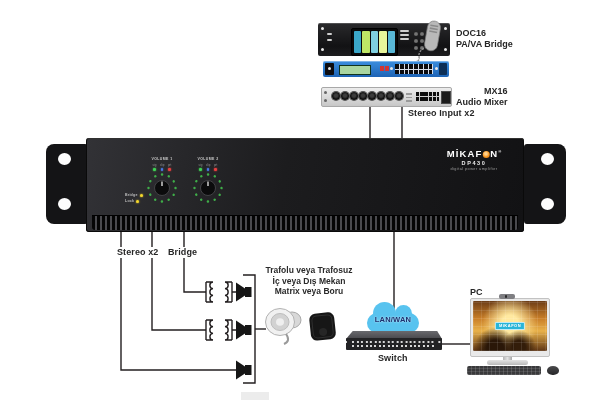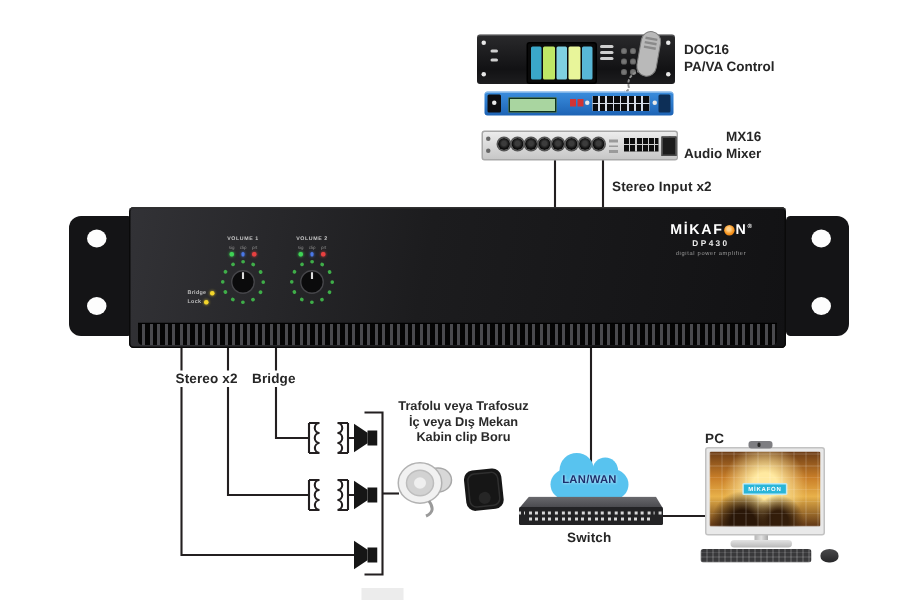--- a/index.html
+++ b/index.html
@@ -216,21 +216,21 @@
   </div>
   <svg class="handset" width="34" height="42" viewBox="0 0 34 42">
     <path d="M14,28 q-9,3 -8,10 q1,4 -3,4" stroke="#8f8f8f" stroke-width="1.3" fill="none" stroke-dasharray="2.2 1.1"></path>
     <rect x="13" y="2" width="13" height="30" rx="6.5" transform="rotate(10 20 17)" fill="#b9b9b9" stroke="#7d7d7d" stroke-width=".7"></rect>
     <rect x="15.5" y="6" width="8" height="1.6" transform="rotate(10 20 17)" fill="#8a8a8a"></rect>
     <rect x="15.5" y="9" width="8" height="1.6" transform="rotate(10 20 17)" fill="#8a8a8a"></rect>
     <rect x="15.5" y="12" width="8" height="1.6" transform="rotate(10 20 17)" fill="#8a8a8a"></rect>
   </svg>
   <div class="dev-label" style="left:456px;top:28px;">
     <div>DOC16</div>
-    <div>PA/VA Control</div>
+    <div>PA/VA Bridge</div>
   </div>
 
   <div class="rack sw1316">
     <div class="sw-endblk">
         <i class="scr" style="left:3px;top:4px;"></i>
       </div>
     <div class="sw-lcd"></div>
     <i class="sw-red" style="left:57px;"></i>
     <i class="sw-red" style="left:62px;"></i>
     <i class="scr" style="left:67px;top:6px;"></i>
@@ -256,21 +256,21 @@
     <i class="mx-dash" style="top:8.5px;"></i>
     <i class="mx-dash" style="top:12px;"></i>
     <div class="mx-conn"></div>
     <div class="mx-rblk"></div>
   </div>
   <div class="dev-label" style="left:456px;top:86px;text-align:right;">
     <div>MX16</div>
     <div>Audio Mixer</div>
   </div>
 
-  <div class="lbl" style="left:408px;top:119px;">Stereo Input x2</div>
+  <div class="lbl" style="left:408px;top:108px;">Stereo Input x2</div>
   <div class="lbl bgw" style="left:115px;top:247px;">Stereo x2</div>
   <div class="lbl bgw" style="left:166px;top:247px;">Bridge</div>
 
   <div class="amp-ear left">
     <i class="ear-hole" style="top:9px;"></i>
     <i class="ear-hole" style="top:54px;"></i>
   </div>
   <div class="amp-ear right">
     <i class="ear-hole" style="top:9px;"></i>
     <i class="ear-hole" style="top:54px;"></i>
@@ -326,21 +326,21 @@
       <div class="brand"><span>MİKAF</span><span class="logo-o"></span><span>N</span><sup>®</sup></div>
       <div class="model">DP430</div>
       <div class="tagline">digital power amplifier</div>
     </div>
     <div class="grille"></div>
   </div>
 
   <div class="note">
     <div>Trafolu veya Trafosuz</div>
     <div>İç veya Dış Mekan</div>
-    <div>Kabin clip Boru</div>
+    <div>Matrix veya Boru</div>
   </div>
 
   <div class="cloud">
     <div class="cloud-base"></div>
     <div class="cloud-label">LAN/WAN</div>
   </div>
   <div class="switch-top"></div>
   <div class="switch-front"></div>
   <div class="lbl" style="left:378px;top:353px;">Switch</div>
 

